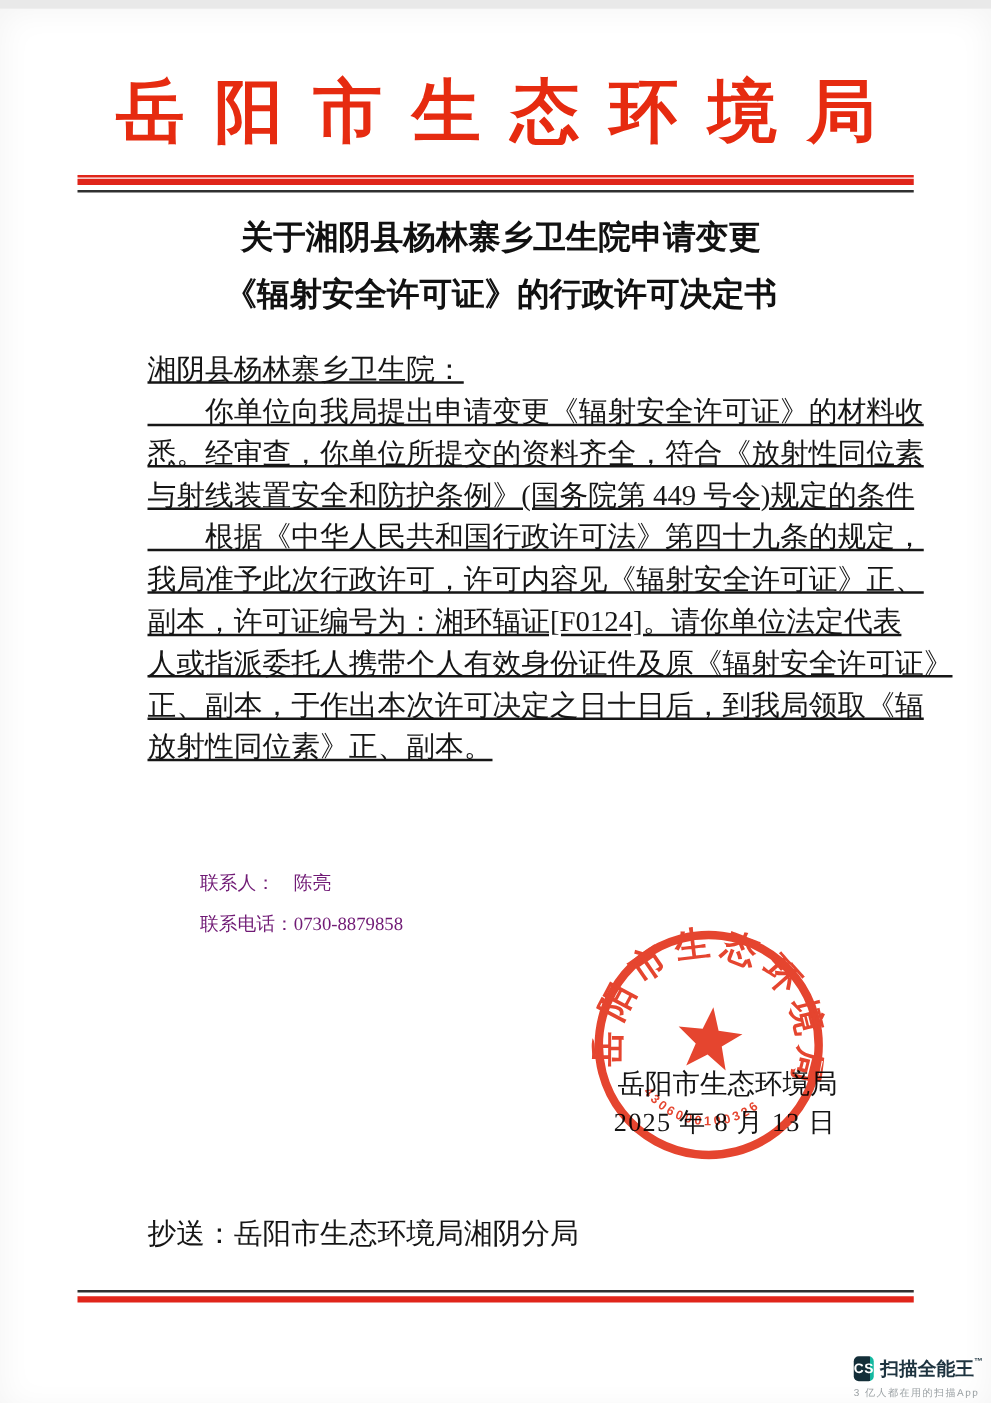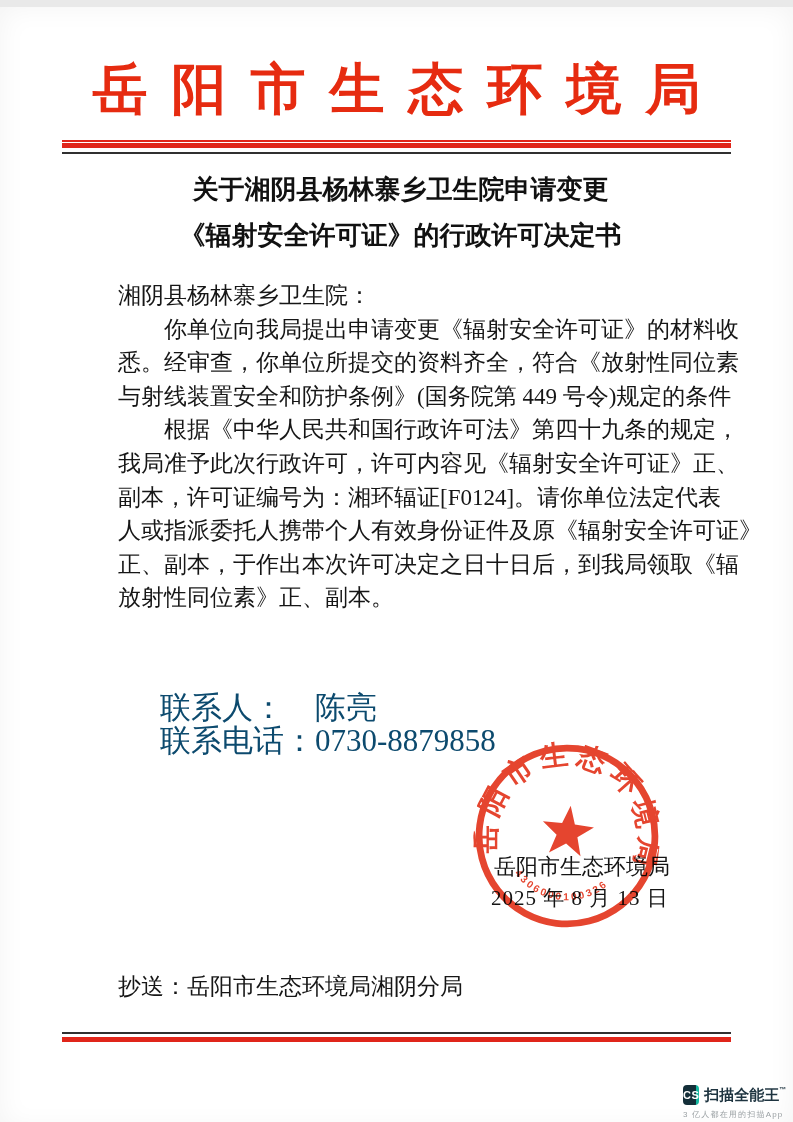--- a/index.html
+++ b/index.html
@@ -37,25 +37,26 @@
     line-height:46px;
     color:#111;
   }
 
   
   .body-text {
     position:absolute; left:118px; top:272px; width:628px;
     font-size:23px; line-height:33.6px;
     color:#161616;
     white-space:nowrap;
+    text-decoration:underline;
   }
   .contact {
     position:absolute; left:160px; top:684px;
-    font-size:31px; line-height:33px;
-    color:#0c4a6e;
+    font-size:15px; line-height:33px;
+    color:#701a75;
   }
 
   
   .sig-agency {
     position:absolute; left:494px; top:845px;
     font-size:22px; color:#141414; white-space:nowrap;
   }
   .sig-date {
     position:absolute; left:491px; top:877px;
     font-size:21px; color:#141414; white-space:nowrap; letter-spacing:1px;

